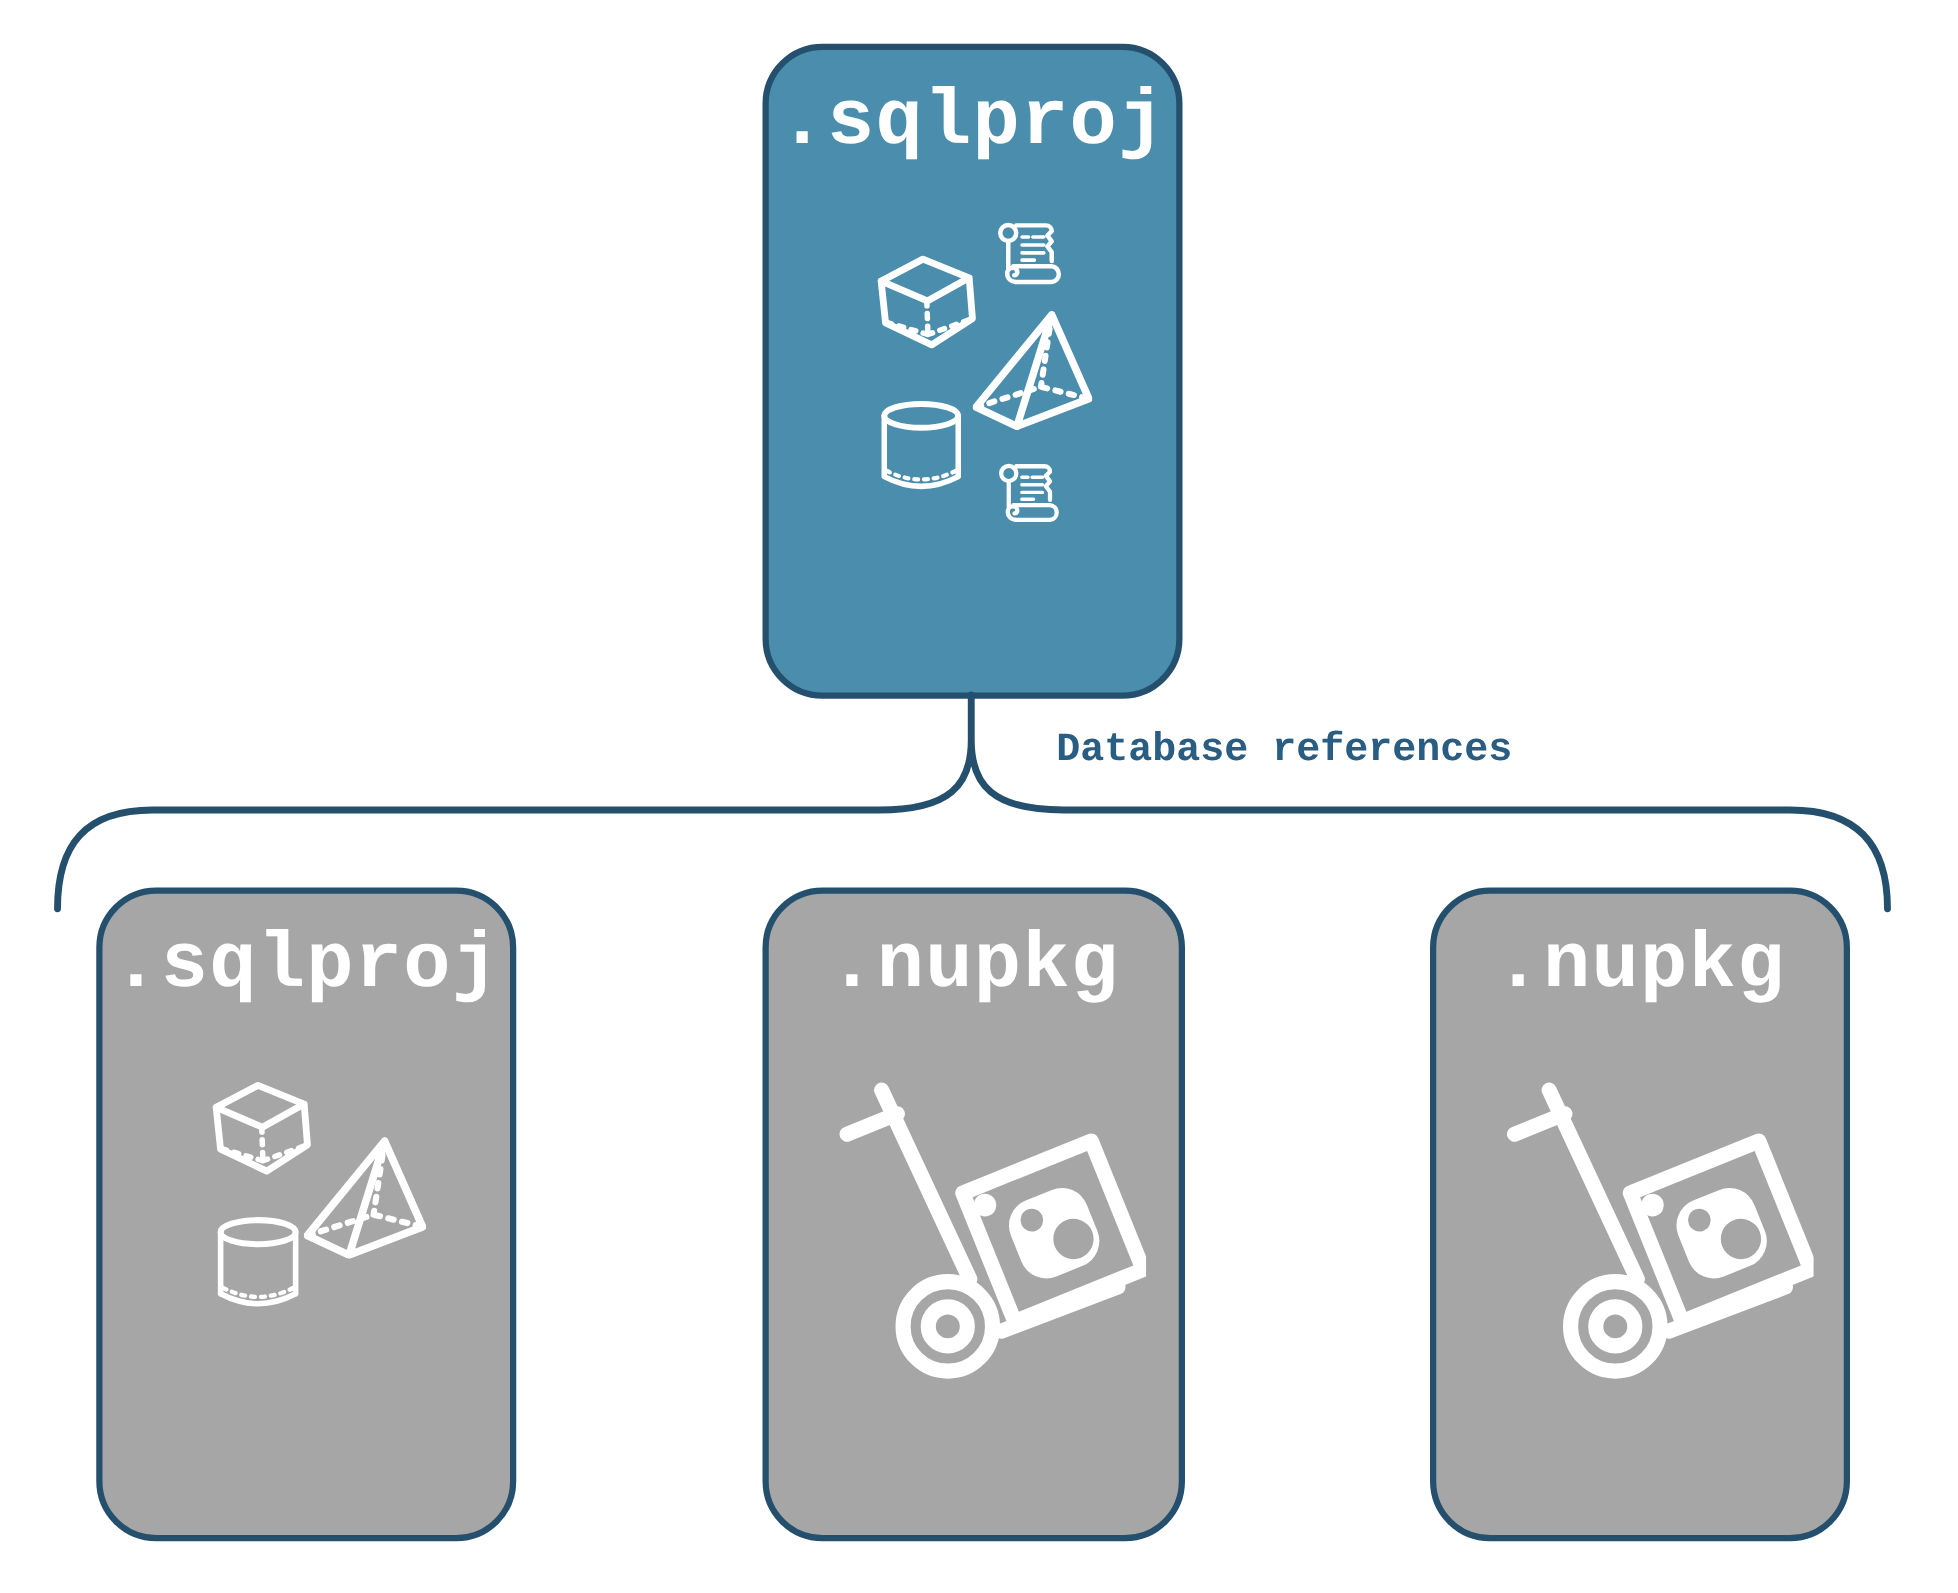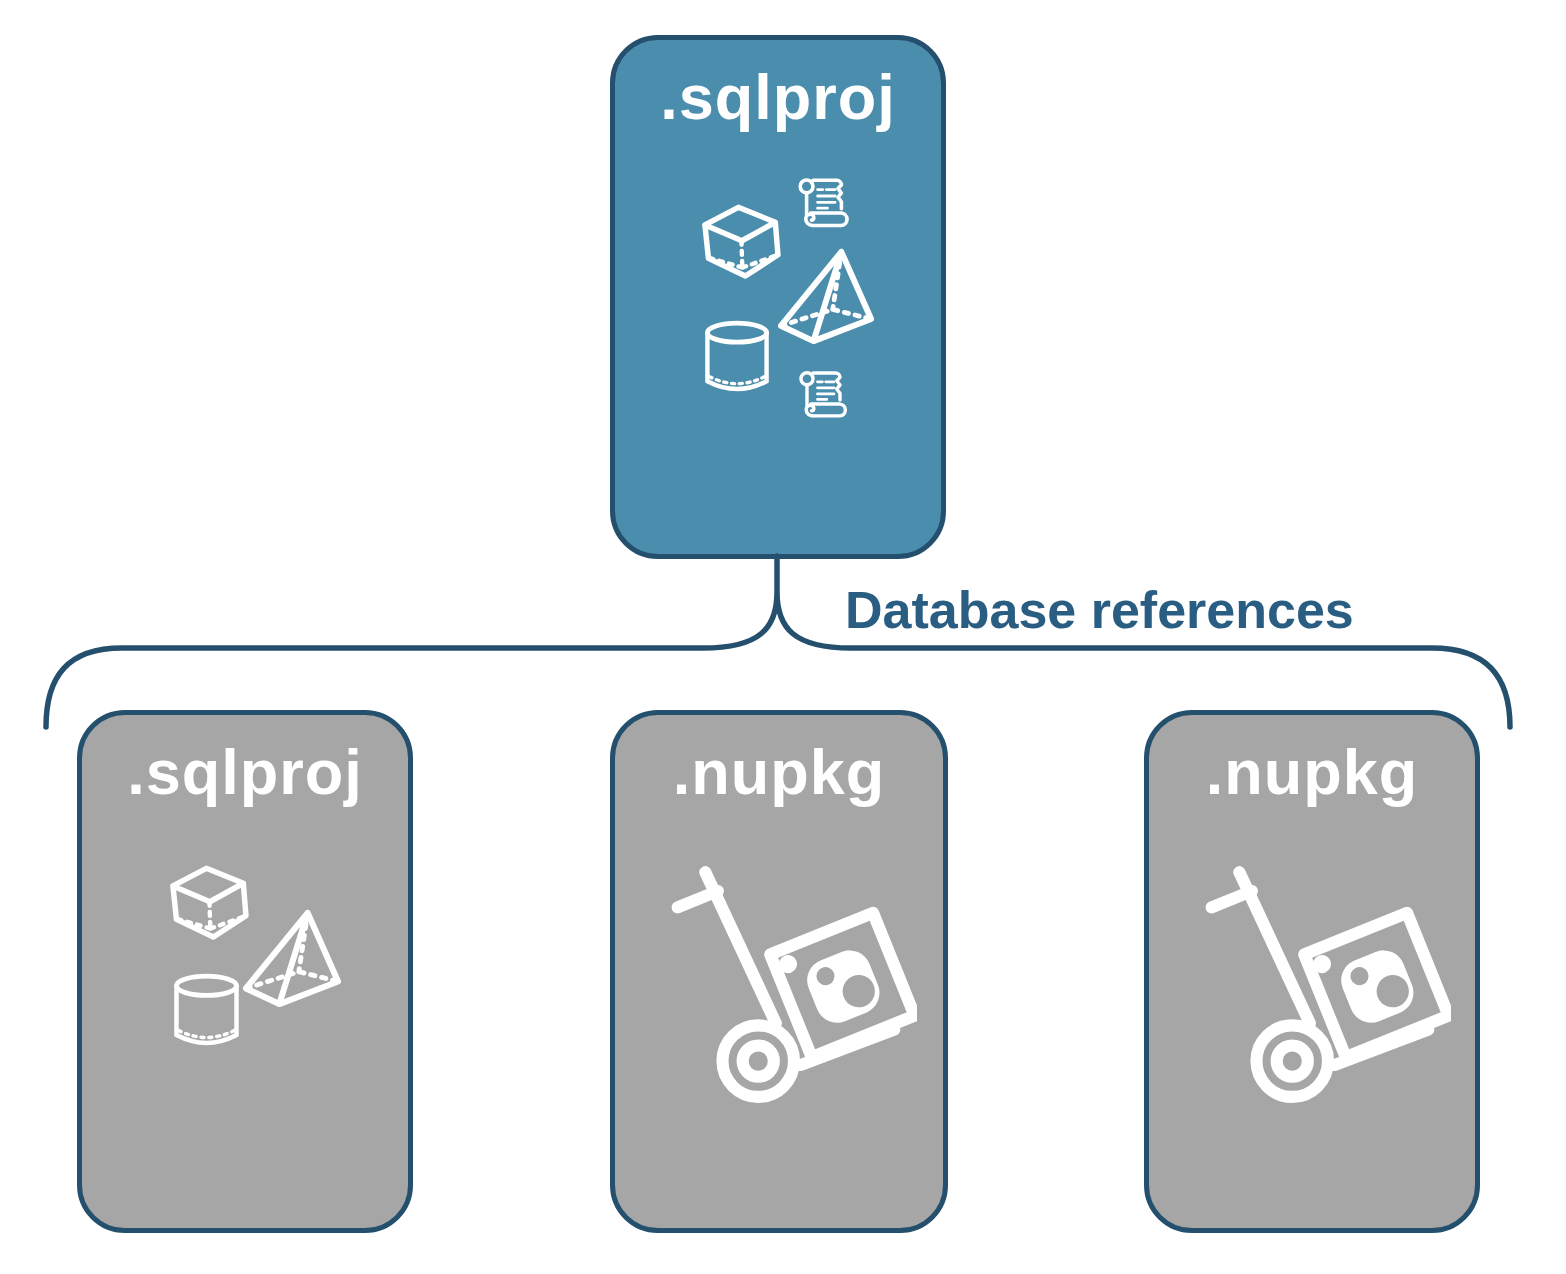--- a/index.html
+++ b/index.html
@@ -1,20 +1,20 @@
 <!DOCTYPE html>
 <html><head>
 <meta charset="utf-8">
 <style>
   html,body{margin:0;padding:0;background:#ffffff;}
   .canvas{
     position:relative;
     width:1566px;height:1274px;
     background:#ffffff;
-    font-family:Liberation Sans, sans-serif;
+    font-family:Liberation Mono, monospace;
     overflow:hidden;
   }
   .card{
     position:absolute;
     box-sizing:border-box;
     border:5px solid #24506e;
     border-radius:48px;
   }
   .card.root{left:610px;top:35px;width:336px;height:524px;background:#4b8dac;}
   .card.child{background:#a6a6a6;top:710px;width:336px;height:523px;}
@@ -32,21 +32,21 @@
   }
   .ic{position:absolute;display:block;}
   .connector{
     position:absolute;left:0;top:0;width:1566px;height:1274px;
     pointer-events:none;
   }
   .connector-label{
     position:absolute;
     left:845px;top:584px;
     font-weight:700;
-    font-size:52px;
+    font-size:32px;
     line-height:1;
     color:#2a5d82;
     white-space:nowrap;
   }
   .defs{position:absolute;width:0;height:0;overflow:hidden;}
 </style>
 </head>
 <body>
 
 <div class="canvas">

